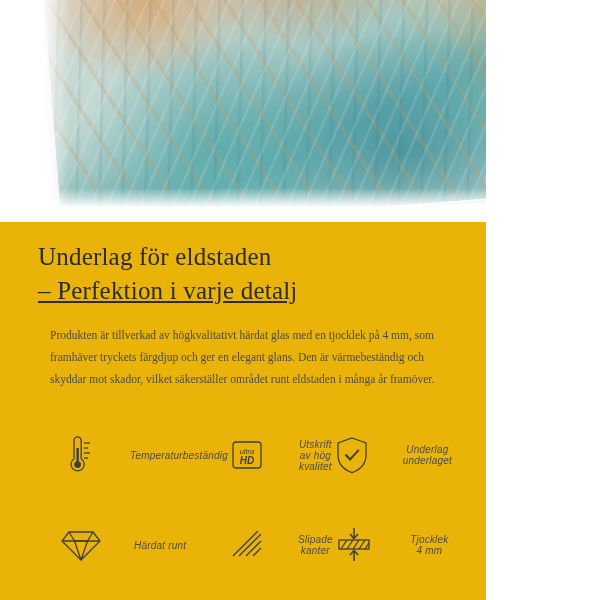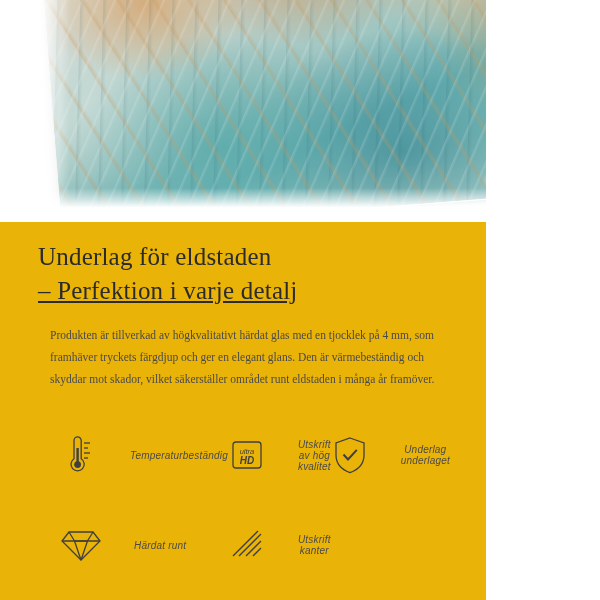--- a/index.html
+++ b/index.html
@@ -252,19 +252,32 @@
 
       <div class="feature">
         <div class="feature-icon">
           <svg width="38" height="34" viewBox="0 0 38 34" fill="none" stroke="#3f3f3f" stroke-width="1.3">
             <path d="M5 28 L30 3"></path>
             <path d="M11 28 L33 6"></path>
             <path d="M18 28 L33 13"></path>
             <path d="M25 28 L33 20"></path>
           </svg>
         </div>
-        <div class="feature-label">Utskrift kanter</div>
-      </div>
-
+        <div class="feature-label">Slipade kanter</div>
+      </div>
+
+      <div class="feature">
+        <div class="feature-icon">
+          <svg width="42" height="40" viewBox="0 0 42 40" fill="none" stroke="#3f3f3f" stroke-width="1.3">
+            <line x1="21" y1="3" x2="21" y2="12" stroke-width="1.6"></line>
+            <path d="M17 9 L21 13.5 L25 9" stroke-width="1.6"></path>
+            <rect x="6" y="15" width="30" height="9" fill="none"></rect>
+            <path d="M8 24 L14 15 M14 24 L20 15 M20 24 L26 15 M26 24 L32 15 M32 24 L36 18"></path>
+            <line x1="21" y1="36" x2="21" y2="27" stroke-width="1.6"></line>
+            <path d="M17 30 L21 25.5 L25 30" stroke-width="1.6"></path>
+          </svg>
+        </div>
+        <div class="feature-label">Tjocklek 4 mm</div>
+      </div>
 
     </div>
   </div>
 </div>
 
 </body></html>

